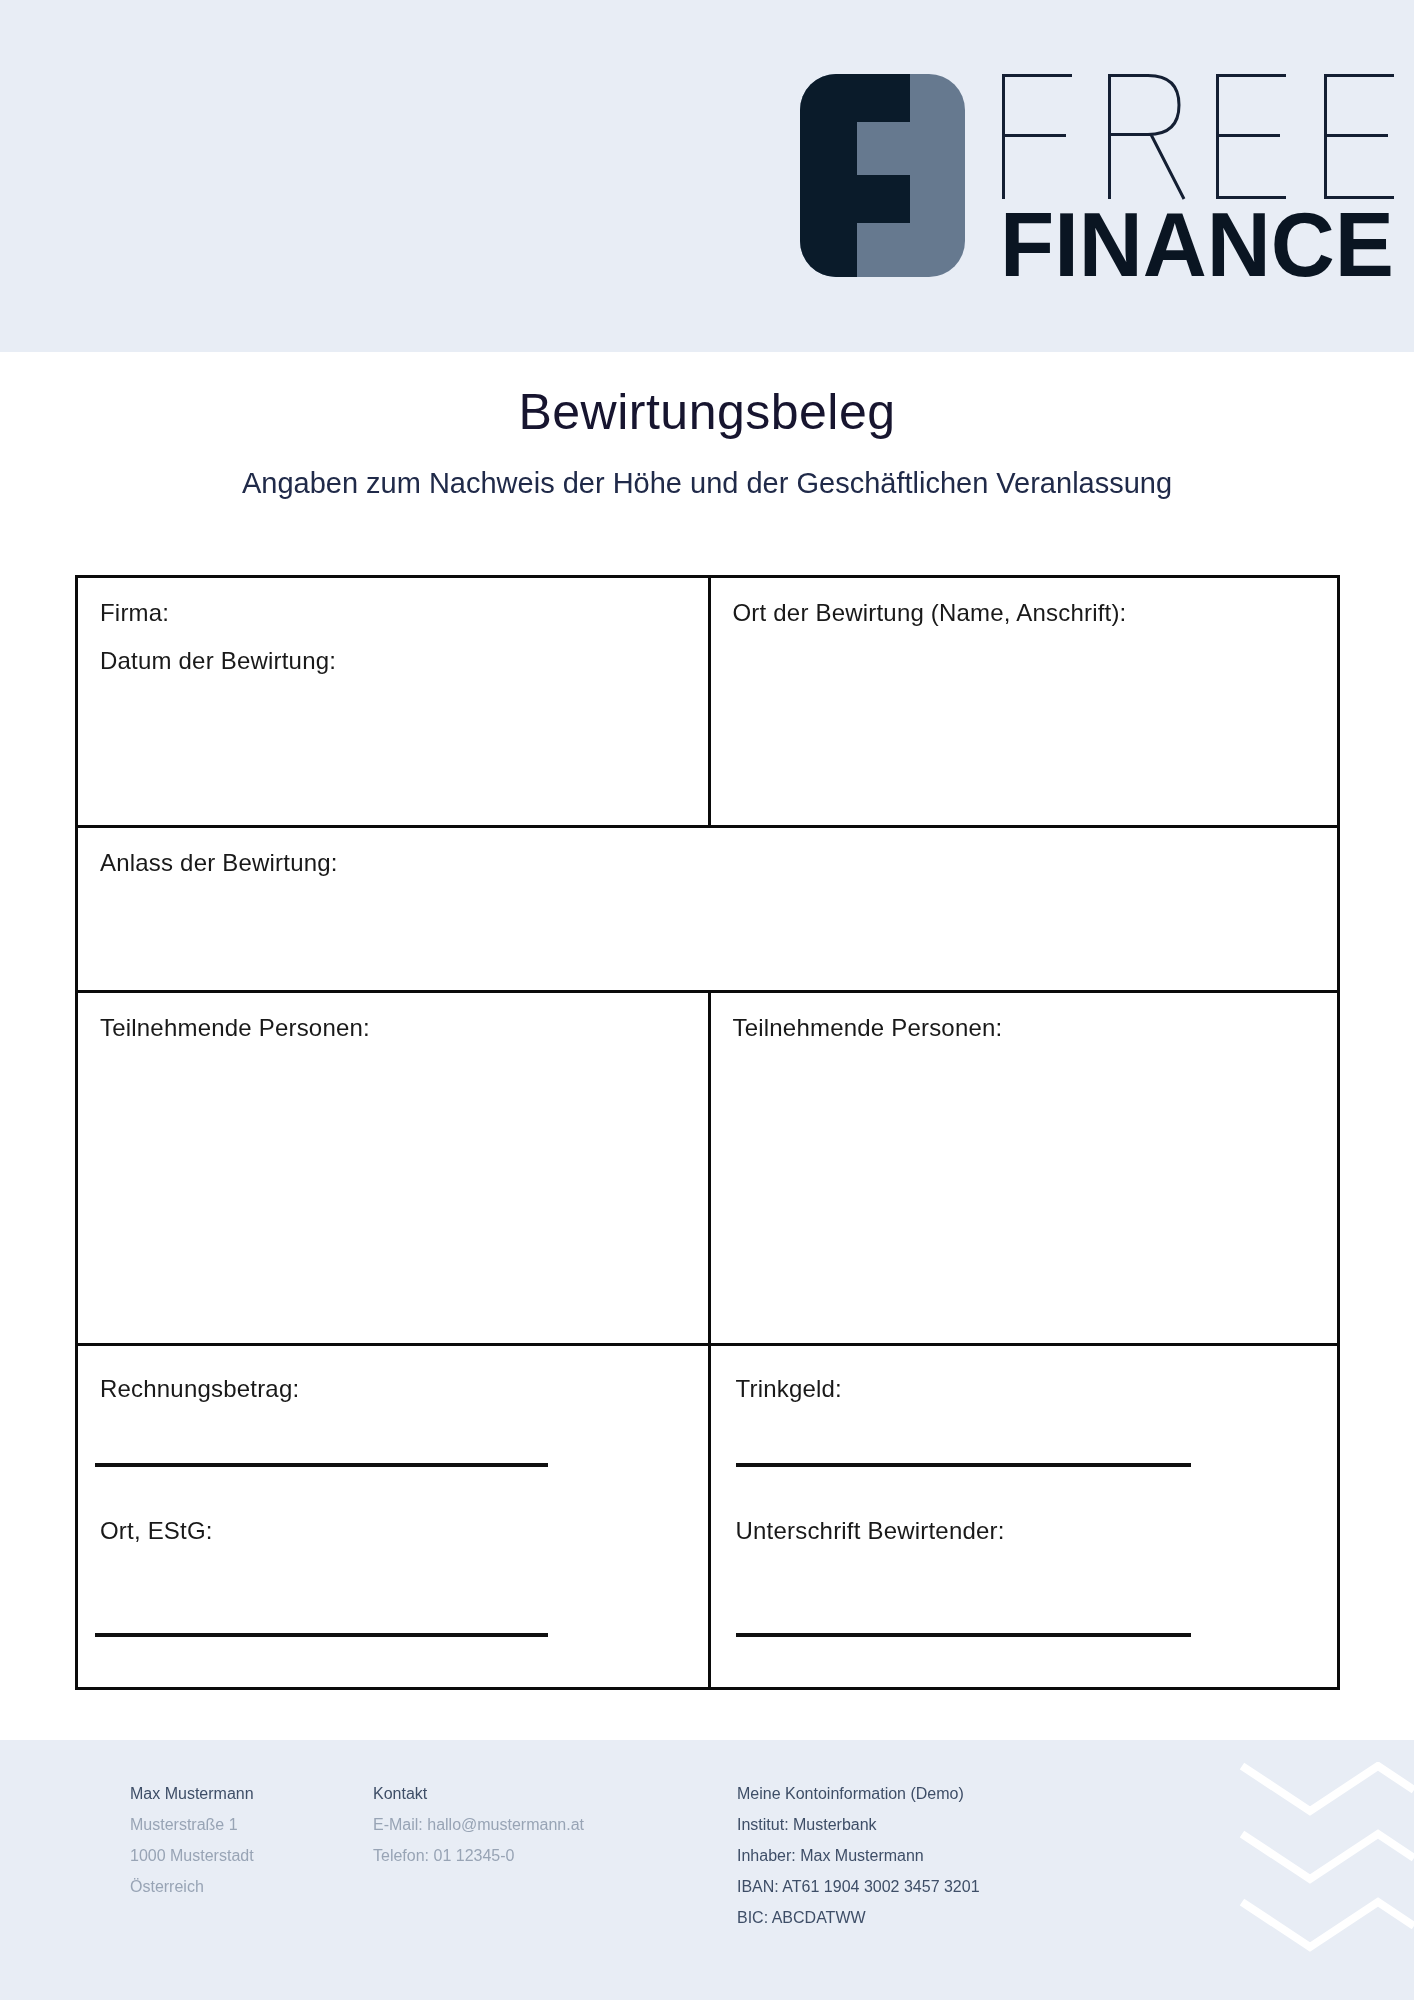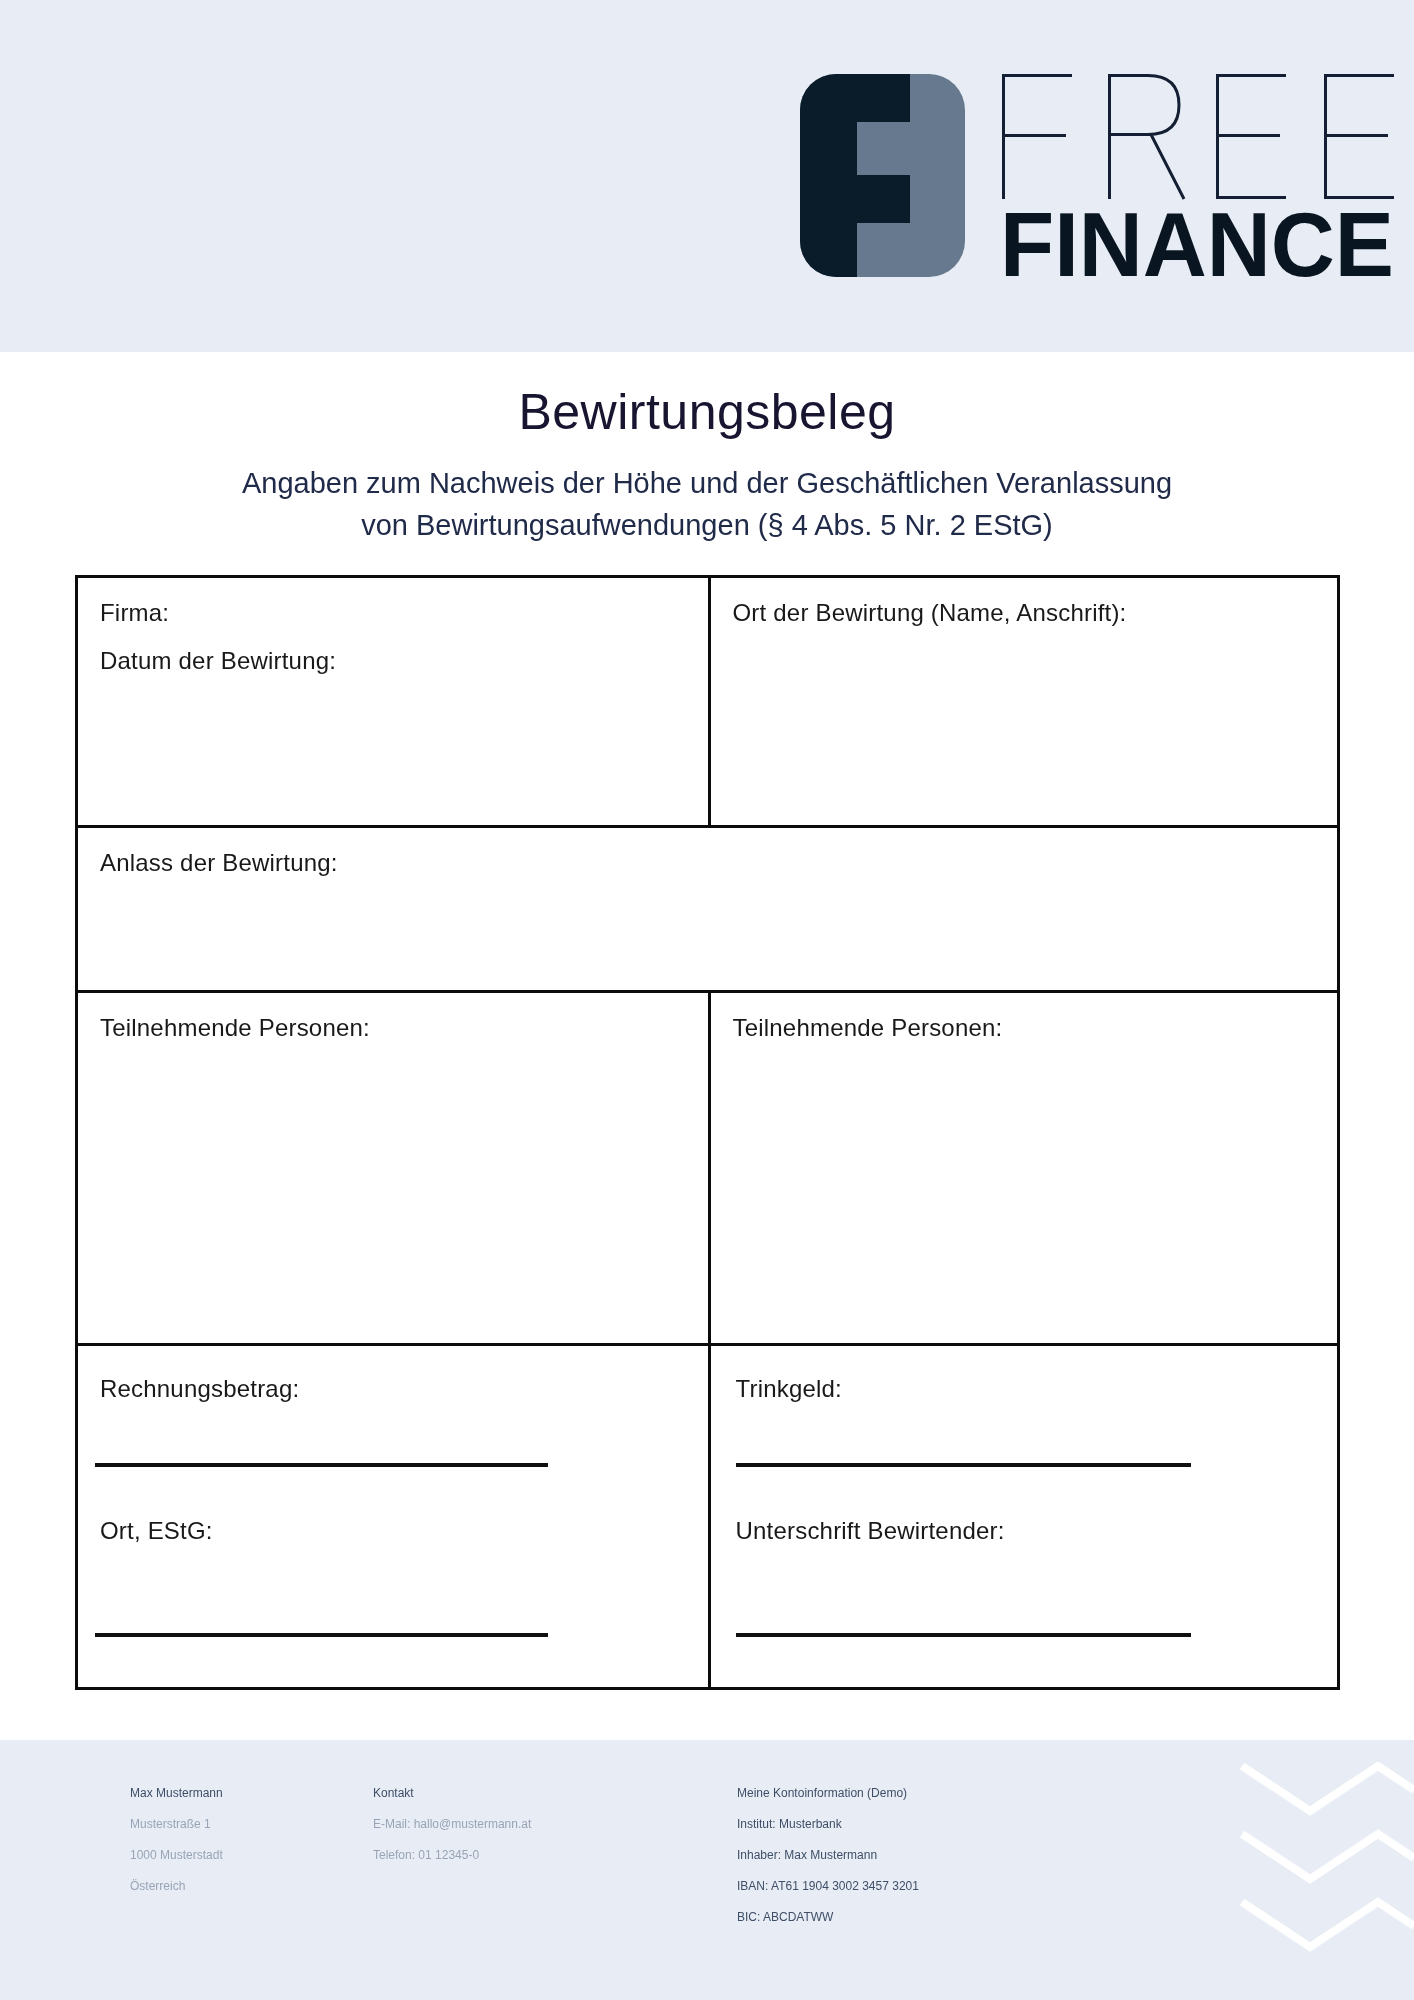--- a/index.html
+++ b/index.html
@@ -51,21 +51,21 @@
   .pos1 { top:28px; }
   .pos2 { top:170px; }
   .fill-line { position:absolute; height:4px; background:#101010; }
   .cell-left  .fill-line { left:17px; width:453px; }
   .cell-right .fill-line { left:25px; width:455px; }
   .line1 { top:117px; }
   .line2 { top:287px; }
 
   
   .footer-band { position:absolute; top:1740px; left:0; width:1414px; height:260px; background:#e8edf5; }
-  .f-col { position:absolute; top:38px; font-size:12px; line-height:31px; }
+  .f-col { position:absolute; top:38px; font-size:16px; line-height:31px; }
   .c1 { left:130px; }
   .c2 { left:373px; }
   .c3 { left:737px; }
   .f-head { color:#3e4e67; }
   .f-line { color:#98a4b5; }
   .c3 .f-line { color:#3e4e67; }
 
   .chevrons { position:absolute; top:22px; right:0; }
 </style>
 </head>
@@ -101,21 +101,21 @@
           <span class="sr-only">FREE</span>
         </div>
         <svg class="logo-finance" width="397" height="70" viewBox="0 0 397 70">
           <text x="0" y="66" font-size="90" font-weight="700" fill="#0a1522" font-family="Liberation Sans, sans-serif" textLength="394" lengthAdjust="spacingAndGlyphs">FINANCE</text>
         </svg>
       </div>
     </div>
   </div>
 
   <h1 class="title">Bewirtungsbeleg</h1>
-  <p class="subtitle"><span>Angaben zum Nachweis der Höhe und der Geschäftlichen Veranlassung</span><br><span>von Bewirtungsaufwendungen (§ 4 Abs. 5 Nr. 2 EStG)</span></p>
+  <p class="subtitle"><span>Angaben zum Nachweis der Höhe und der Geschäftlichen Veranlassung</span><br></p>
 
   <div class="form-table">
 
     <div class="cell pad">
       <div class="label">Firma:</div>
       <div class="label label-gap">Datum der Bewirtung:</div>
     </div>
     <div class="cell pad b-left">
       <div class="label">Ort der Bewirtung (Name, Anschrift):</div>
     </div>

